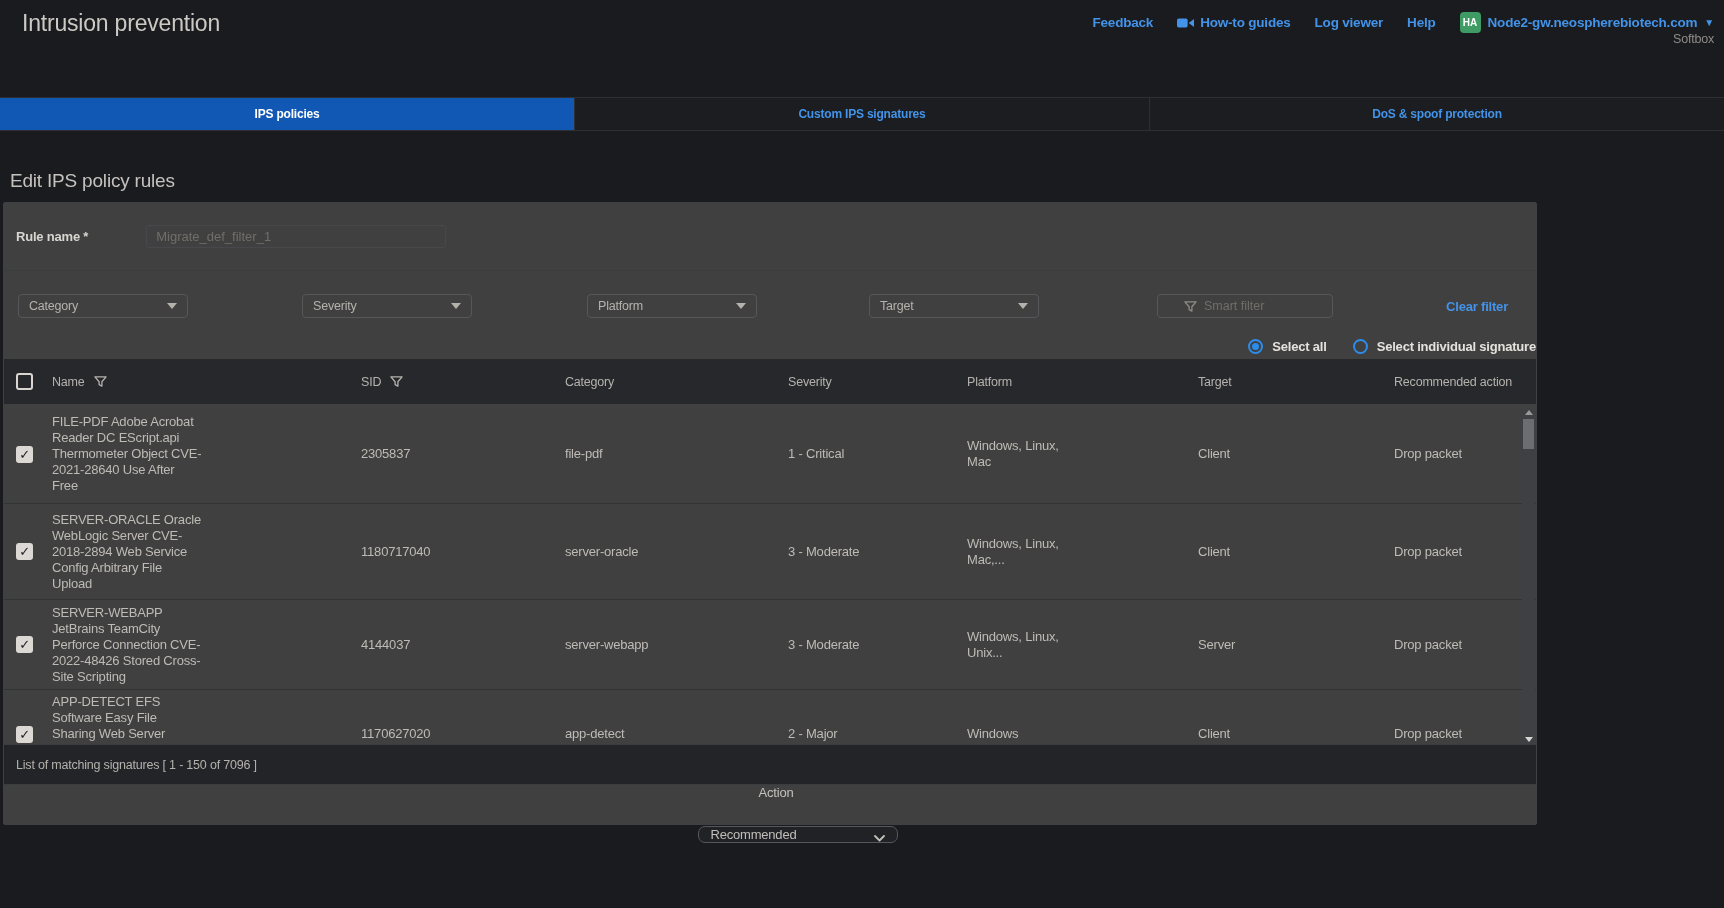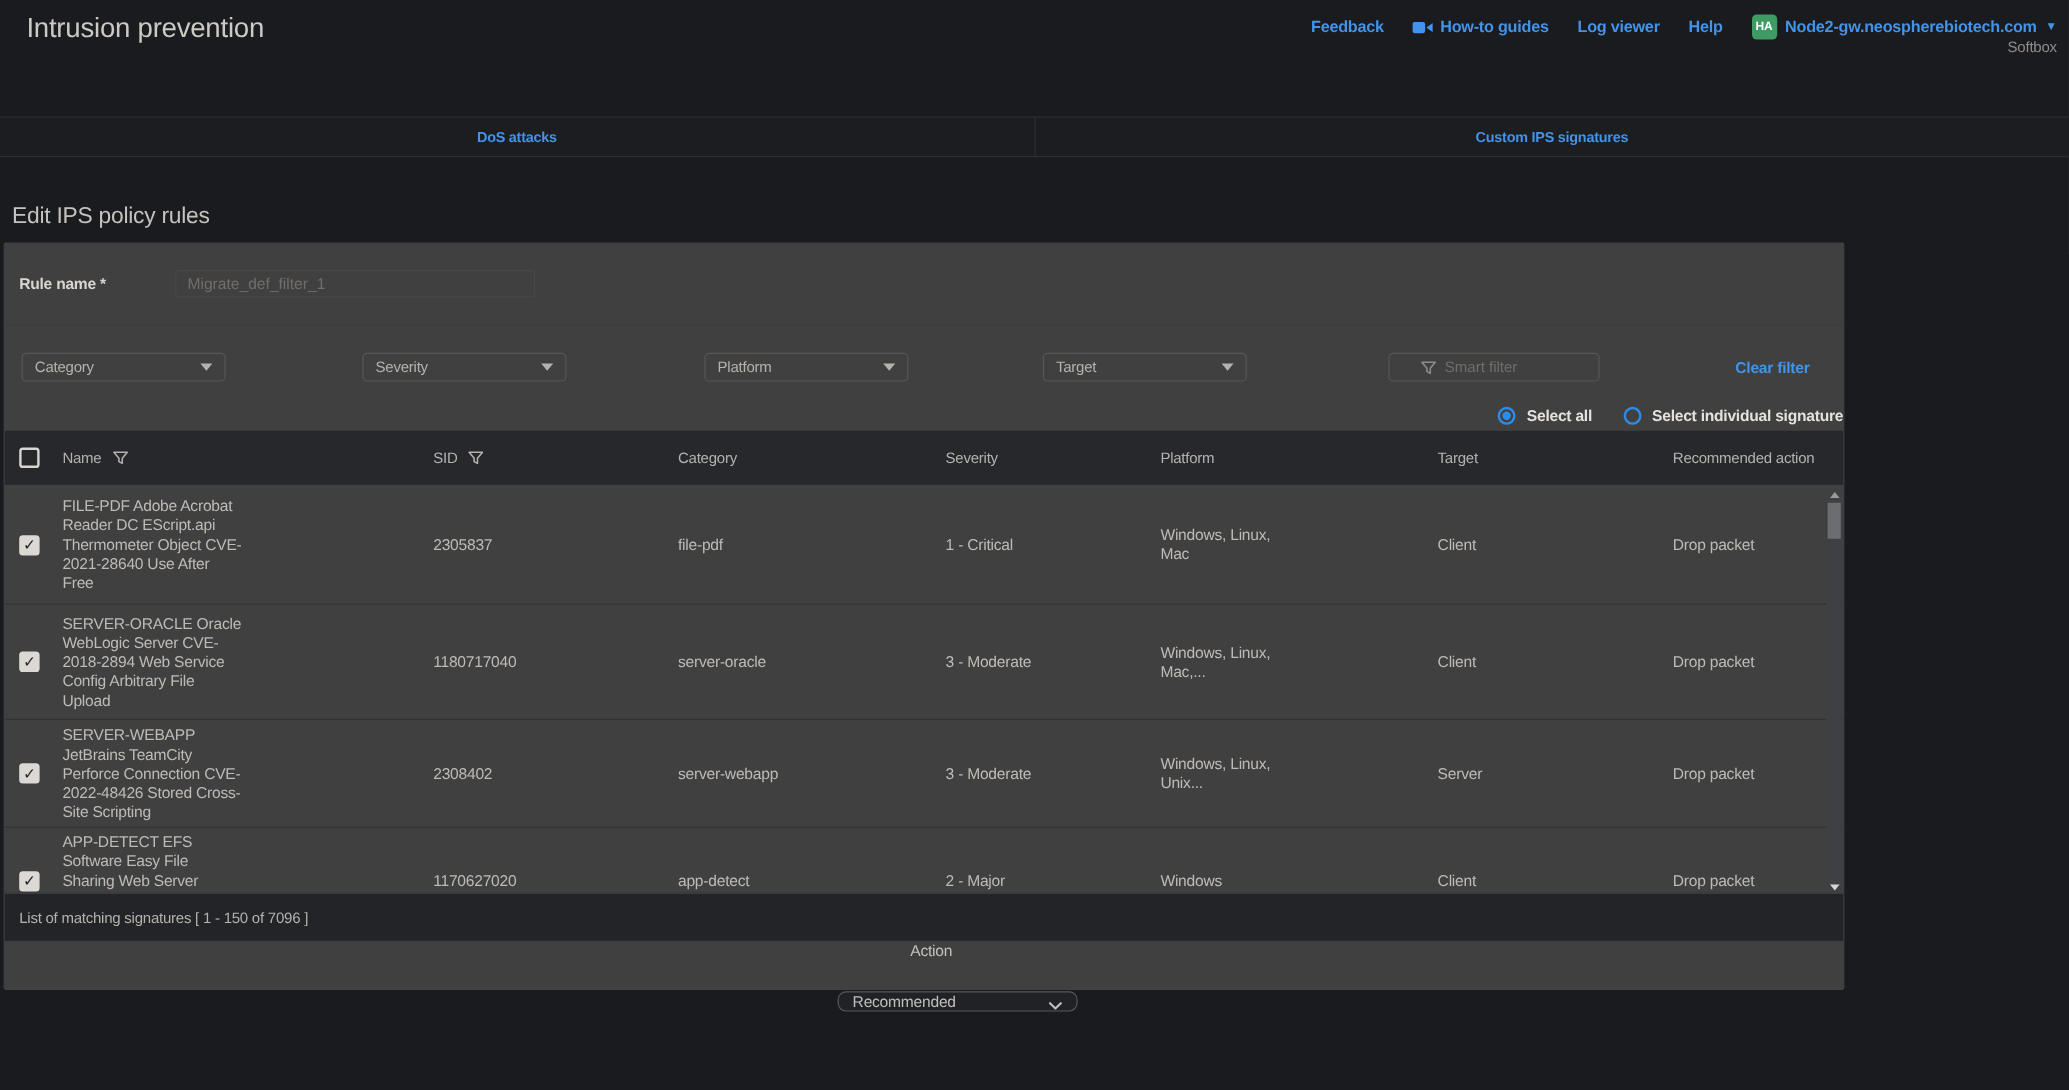--- a/index.html
+++ b/index.html
@@ -111,25 +111,28 @@
       <div class="device">
         <span class="ha-badge">HA</span>
         <span class="devname">Node2-gw.neospherebiotech.com</span>
         <span class="caret">▼</span>
       </div>
     </div>
     <div class="edition">Softbox</div>
   </header>
 
   <nav class="tab-bar">
-      <div class="tab">
-        <span>DoS attacks</span>
+      <div class="tab active">
+        <span>IPS policies</span>
       </div>
       <div class="tab">
         <span>Custom IPS signatures</span>
+      </div>
+      <div class="tab">
+        <span>DoS &amp; spoof protection</span>
       </div>
     </nav>
 
   <h2 class="section-title">Edit IPS policy rules</h2>
 
   <section class="panel">
 
     <div class="rule-row">
       <label>Rule name *</label>
       <input type="text" placeholder="Migrate_def_filter_1" style="">
@@ -237,21 +240,21 @@
           <div class="tcell severity">3 - Moderate</div>
           <div class="tcell platform">Windows, Linux, Mac,...</div>
           <div class="tcell target">Client</div>
           <div class="tcell action">Drop packet</div>
         </div>
         <div class="trow grid-cols">
           <div class="cbcell">
             <div class="cb checked">✓</div>
           </div>
           <div class="tcell name">SERVER-WEBAPP JetBrains TeamCity Perforce Connection CVE-2022-48426 Stored Cross-Site Scripting</div>
-          <div class="tcell sid">2308402</div>
+          <div class="tcell sid">4144037</div>
           <div class="tcell category">server-webapp</div>
           <div class="tcell severity">3 - Moderate</div>
           <div class="tcell platform">Windows, Linux, Unix...</div>
           <div class="tcell target">Server</div>
           <div class="tcell action">Drop packet</div>
         </div>
         <div class="row-clip">
           <div class="trow grid-cols">
             <div class="cbcell">
               <div class="cb checked">✓</div>

